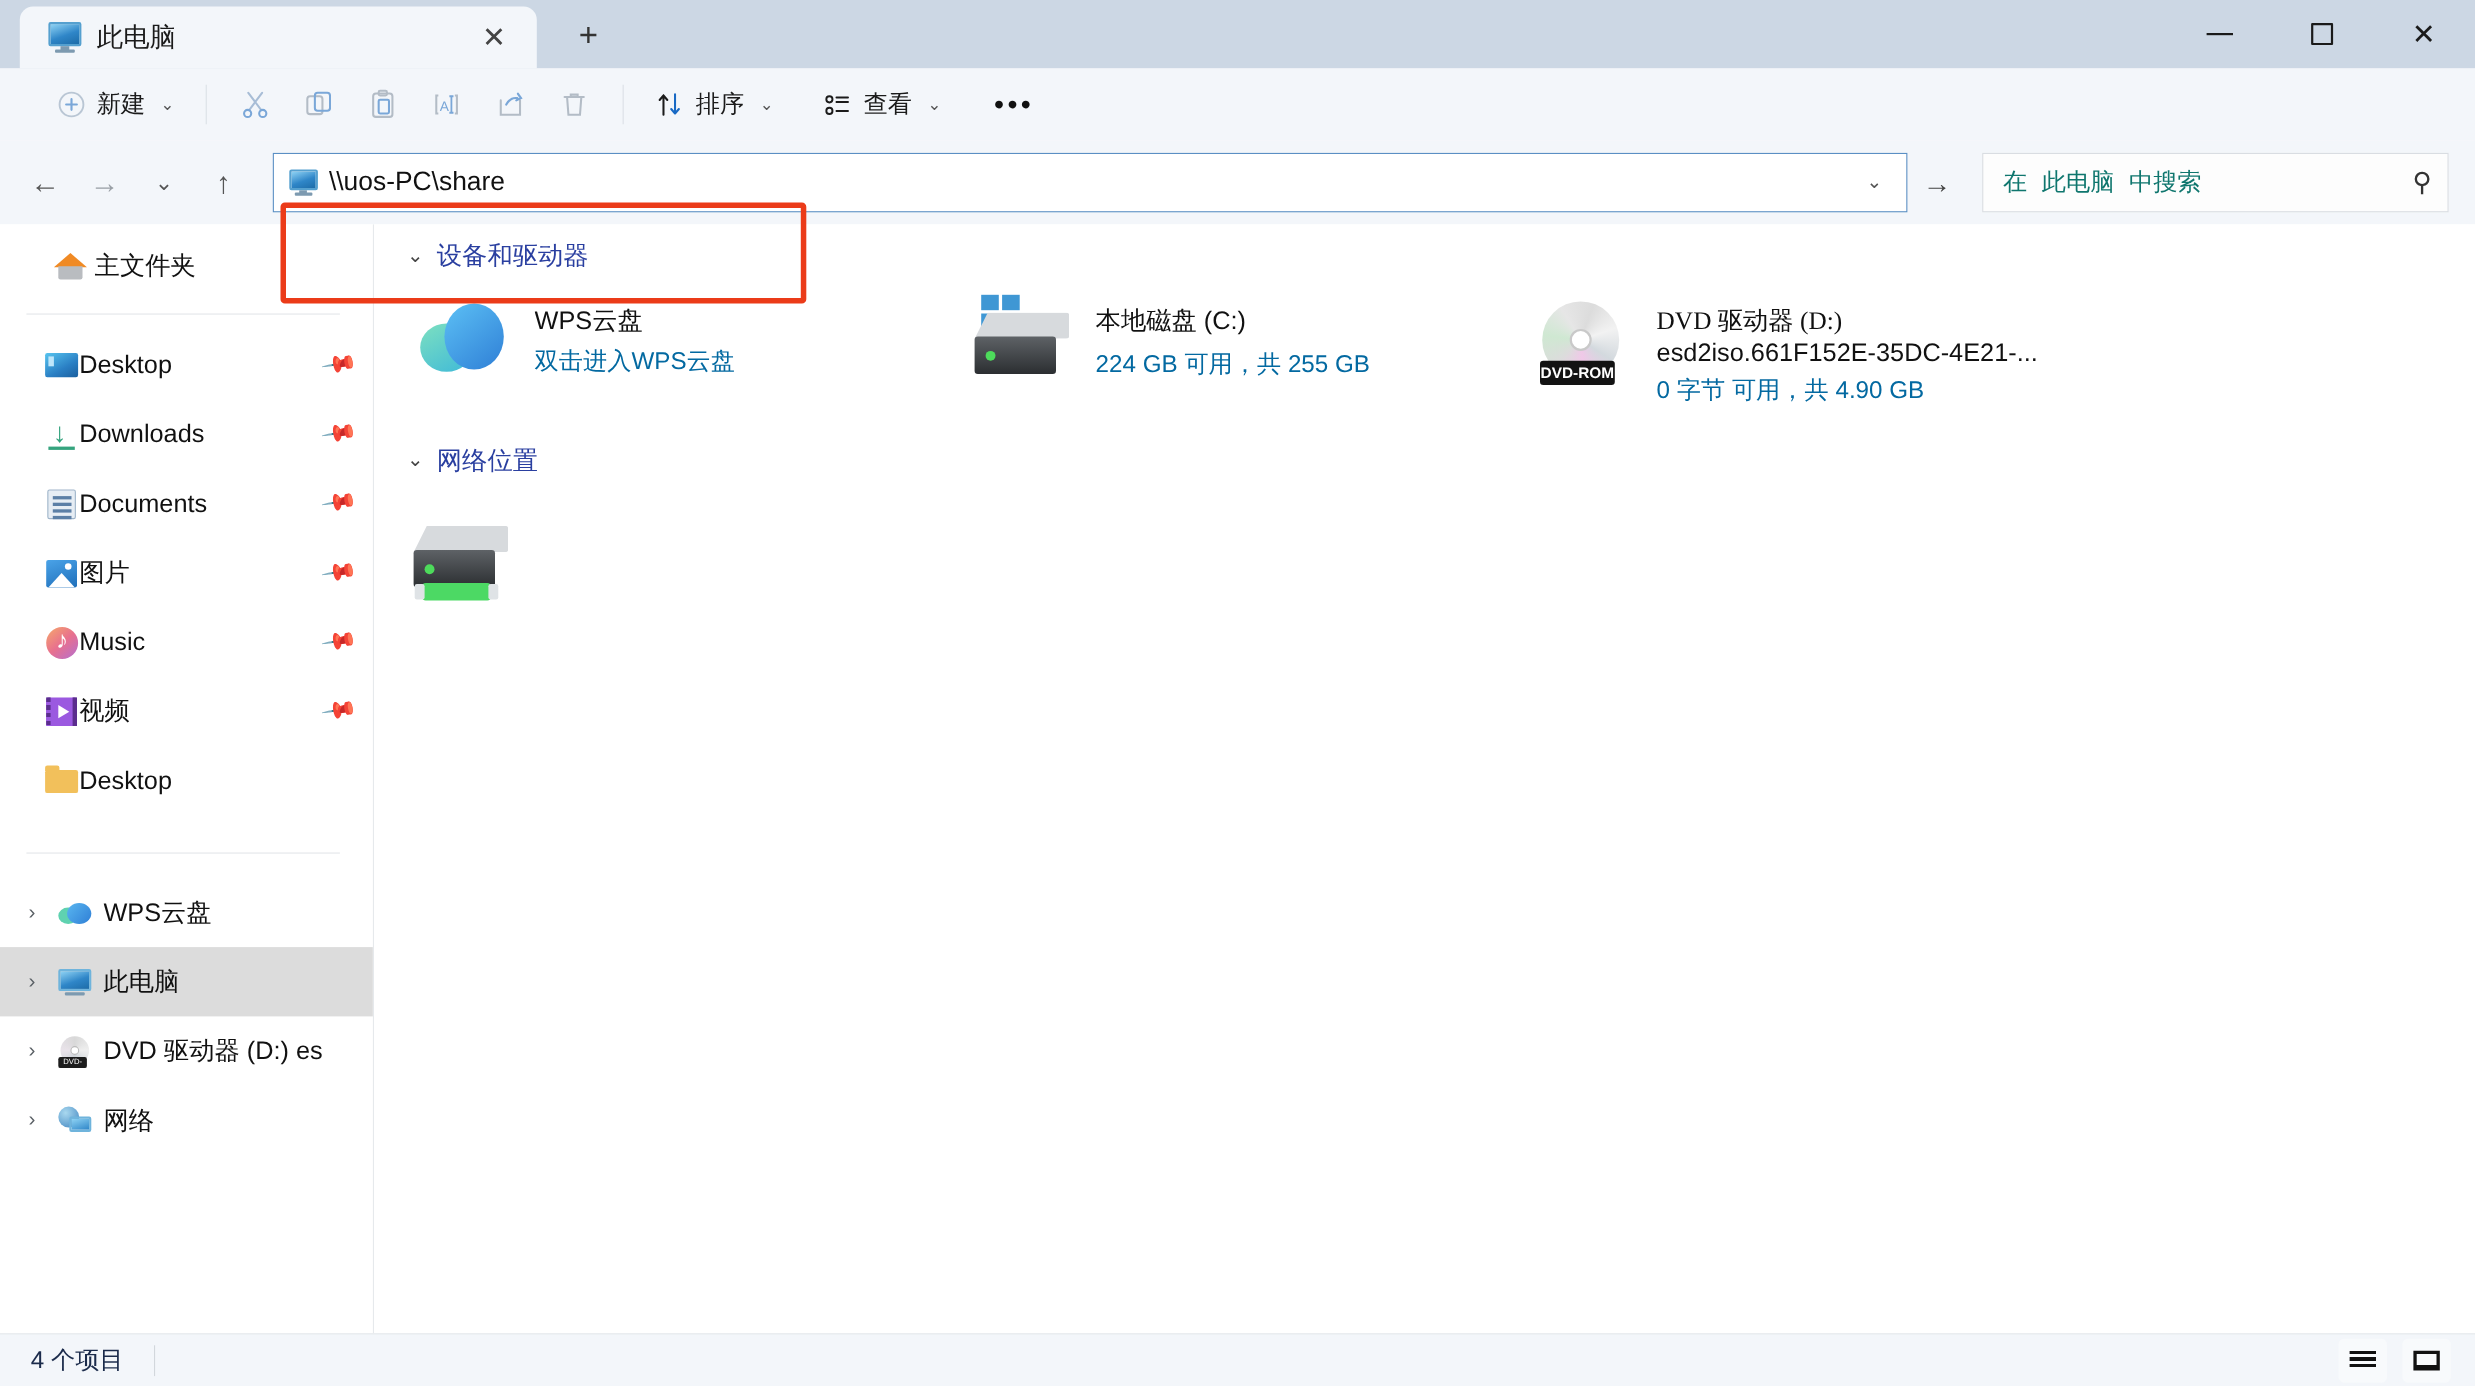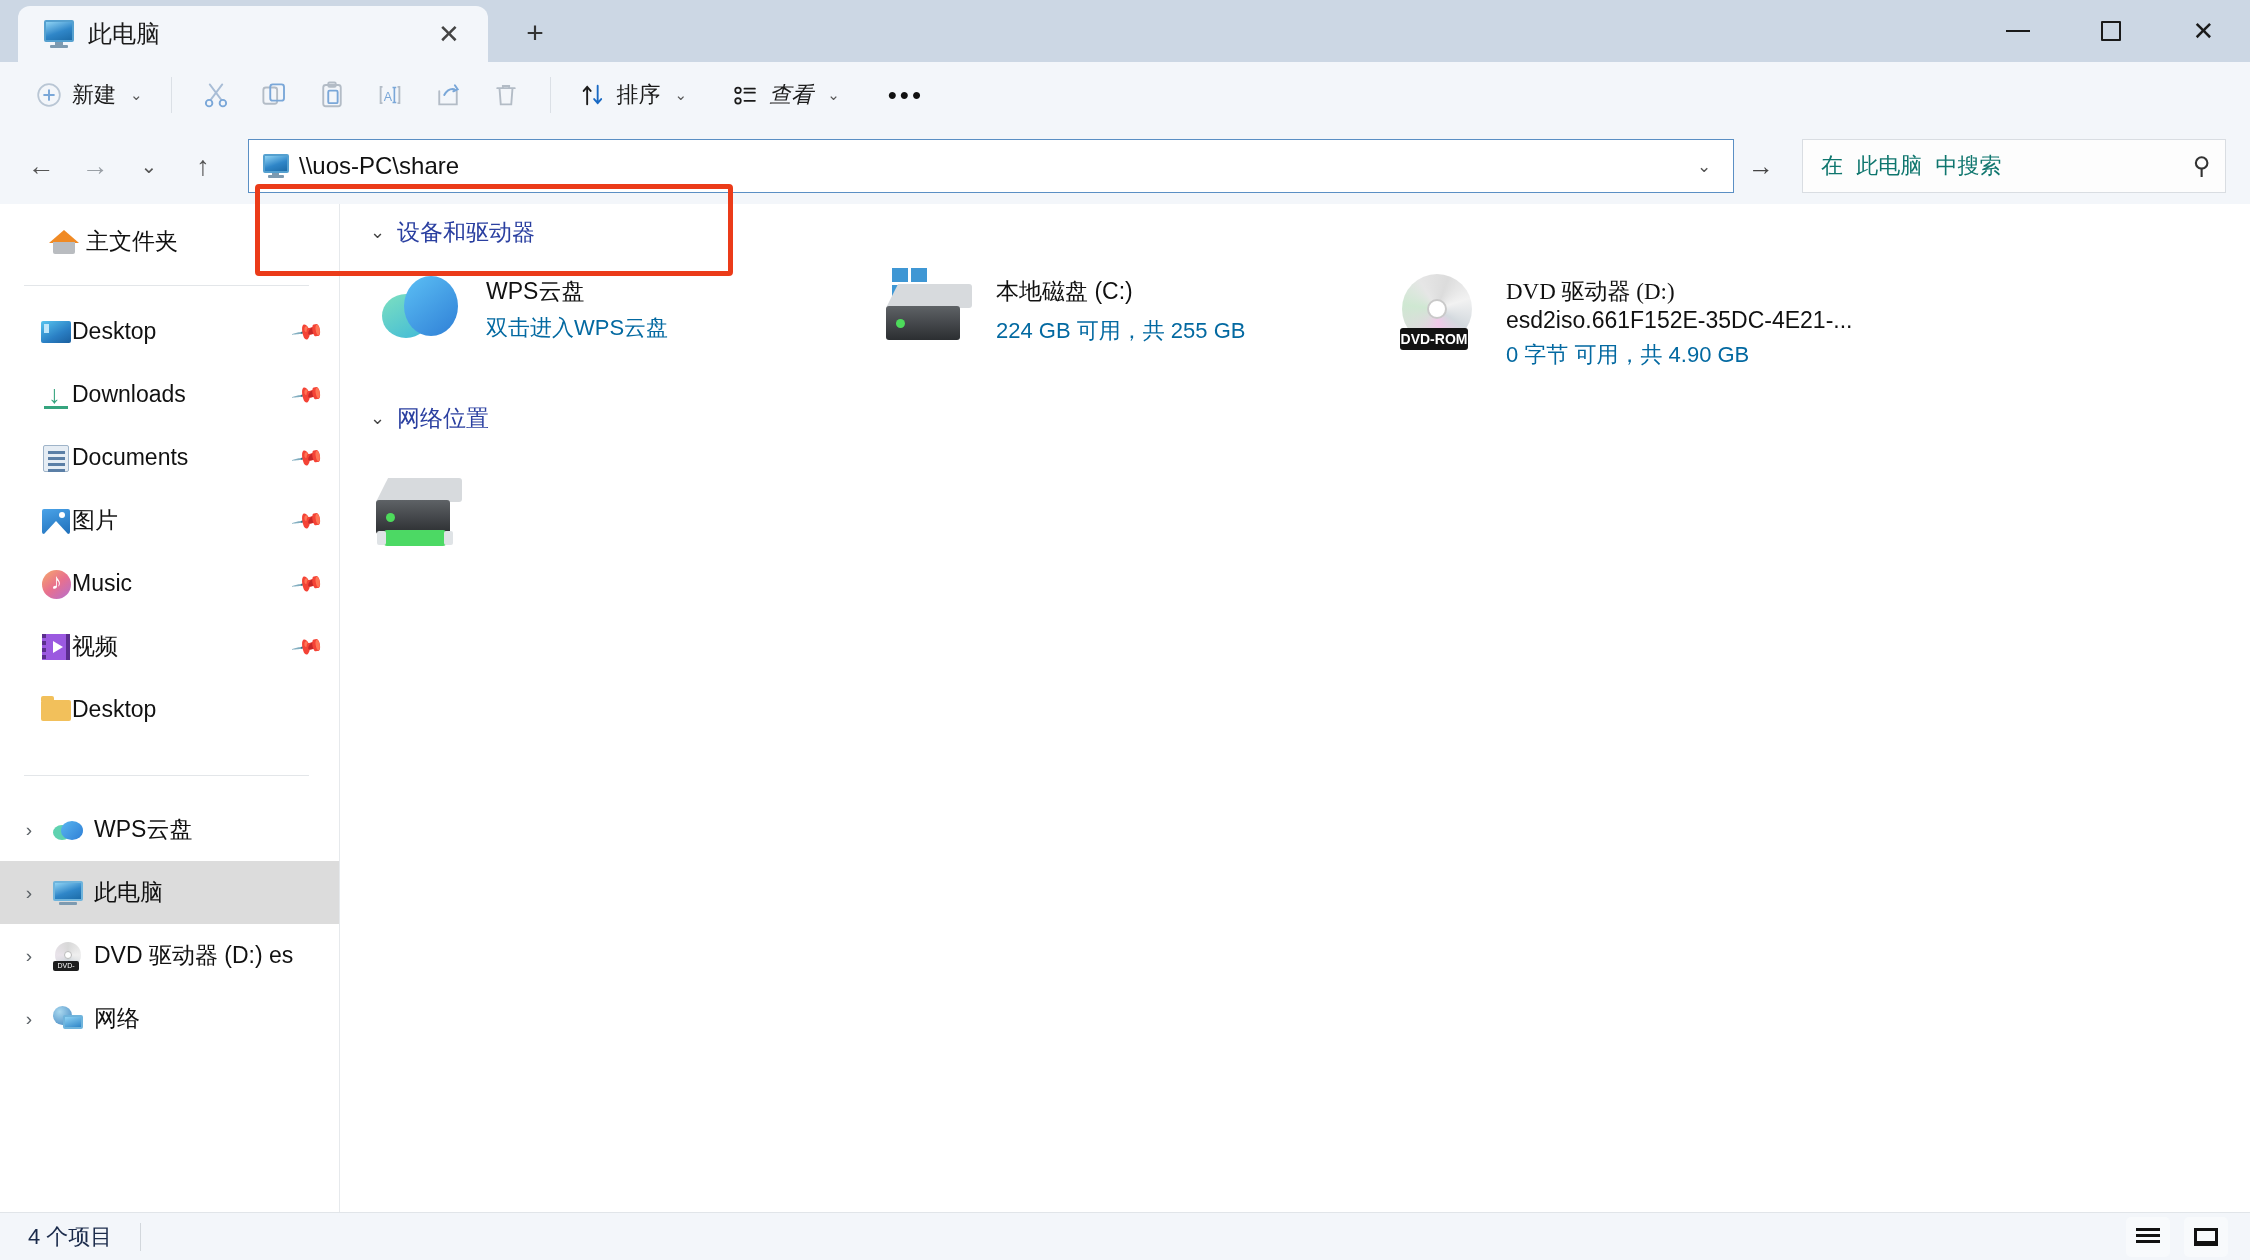--- a/index.html
+++ b/index.html
@@ -66,21 +66,21 @@
     font-size: 22px; color: #1a1a1a;
   }
   .wc.close { font-size: 26px; }
   .wc-min { width: 24px; height: 2px; background: #1a1a1a; }
   .wc-max { width: 20px; height: 20px; border: 2px solid #1a1a1a; border-radius: 1px; }
 
   
   .commandbar {
     height: 66px; background: #f3f6fa;
     display: flex; align-items: center;
-    padding-left: 24px; gap: 2px; flex: none;
+    padding-left: 40px; gap: 2px; flex: none;
   }
   .cmd {
     height: 50px; display: flex; align-items: center; gap: 10px;
     padding: 0 12px; border-radius: 6px; color: #1b1b1b; font-size: 22px;
   }
   .cmd-icon-btn { width: 56px; height: 50px; display: flex; align-items: center; justify-content: center; border-radius: 6px; }
   .sep { width: 1px; height: 36px; background: #dbe0e6; margin: 0 14px; }
   .chev { font-size: 15px; color: #555; margin-left: 4px; }
   .dots { letter-spacing: 3px; font-size: 26px; color: #111; }
 
@@ -327,21 +327,21 @@
     <div class="sep"></div>
 
     <div class="cmd">
       <svg width="28" height="28" viewBox="0 0 24 24">
         <path d="M7 20V5M7 5L4 8.5M7 5l3 3.5" stroke="#1b1b1b" stroke-width="1.6" fill="none" stroke-linecap="round"></path>
         <path d="M16 4v15M16 19l3-3.5M16 19l-3-3.5" stroke="#1869c4" stroke-width="1.6" fill="none" stroke-linecap="round"></path>
       </svg>
       <span>排序</span>
       <span class="chev">⌄</span>
     </div>
-    <div class="cmd" style="margin-left:18px;font-style:italic;">
+    <div class="cmd" style="margin-left:18px;">
       <svg width="28" height="28" viewBox="0 0 24 24">
         <circle cx="6" cy="8" r="2.4" fill="none" stroke="#1b1b1b" stroke-width="1.5"></circle>
         <circle cx="6" cy="17" r="2.4" fill="none" stroke="#1b1b1b" stroke-width="1.5"></circle>
         <path d="M11.5 6.6h9M11.5 10h9M11.5 17h9" stroke="#1b1b1b" stroke-width="1.5" stroke-linecap="round"></path>
       </svg>
       <span>查看</span>
       <span class="chev">⌄</span>
     </div>
     <div class="cmd" style="margin-left:22px;">
       <span class="dots">•••</span>

